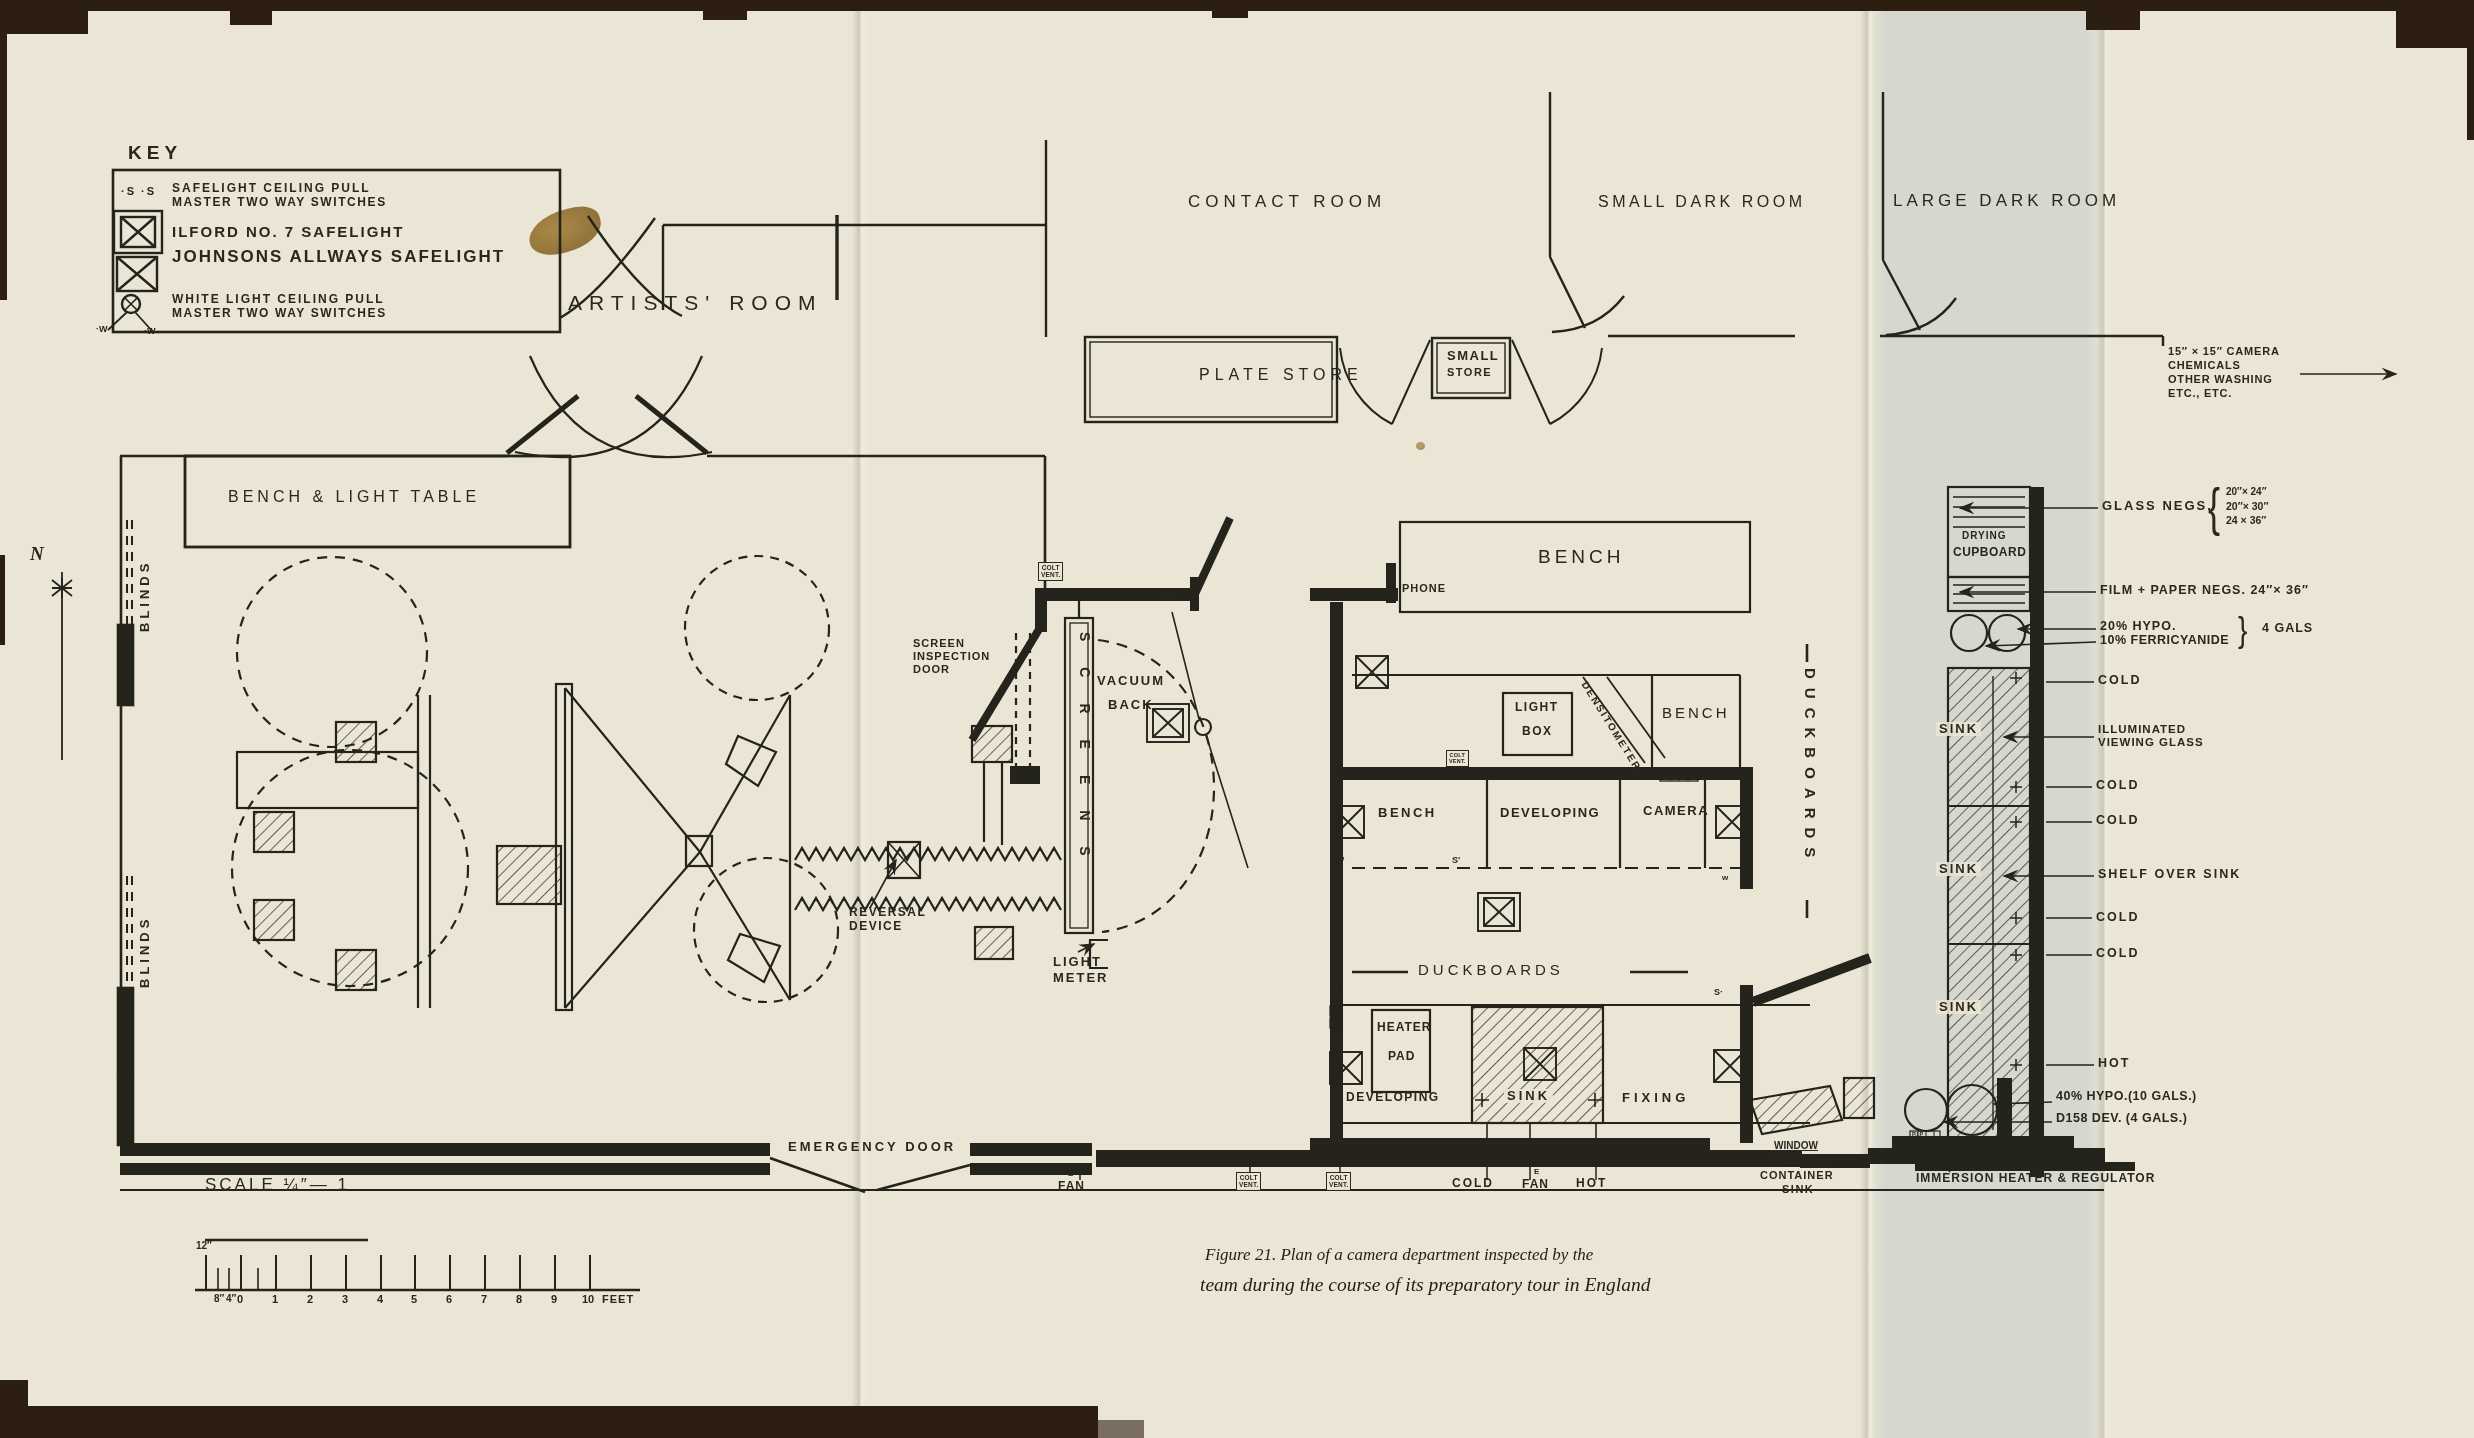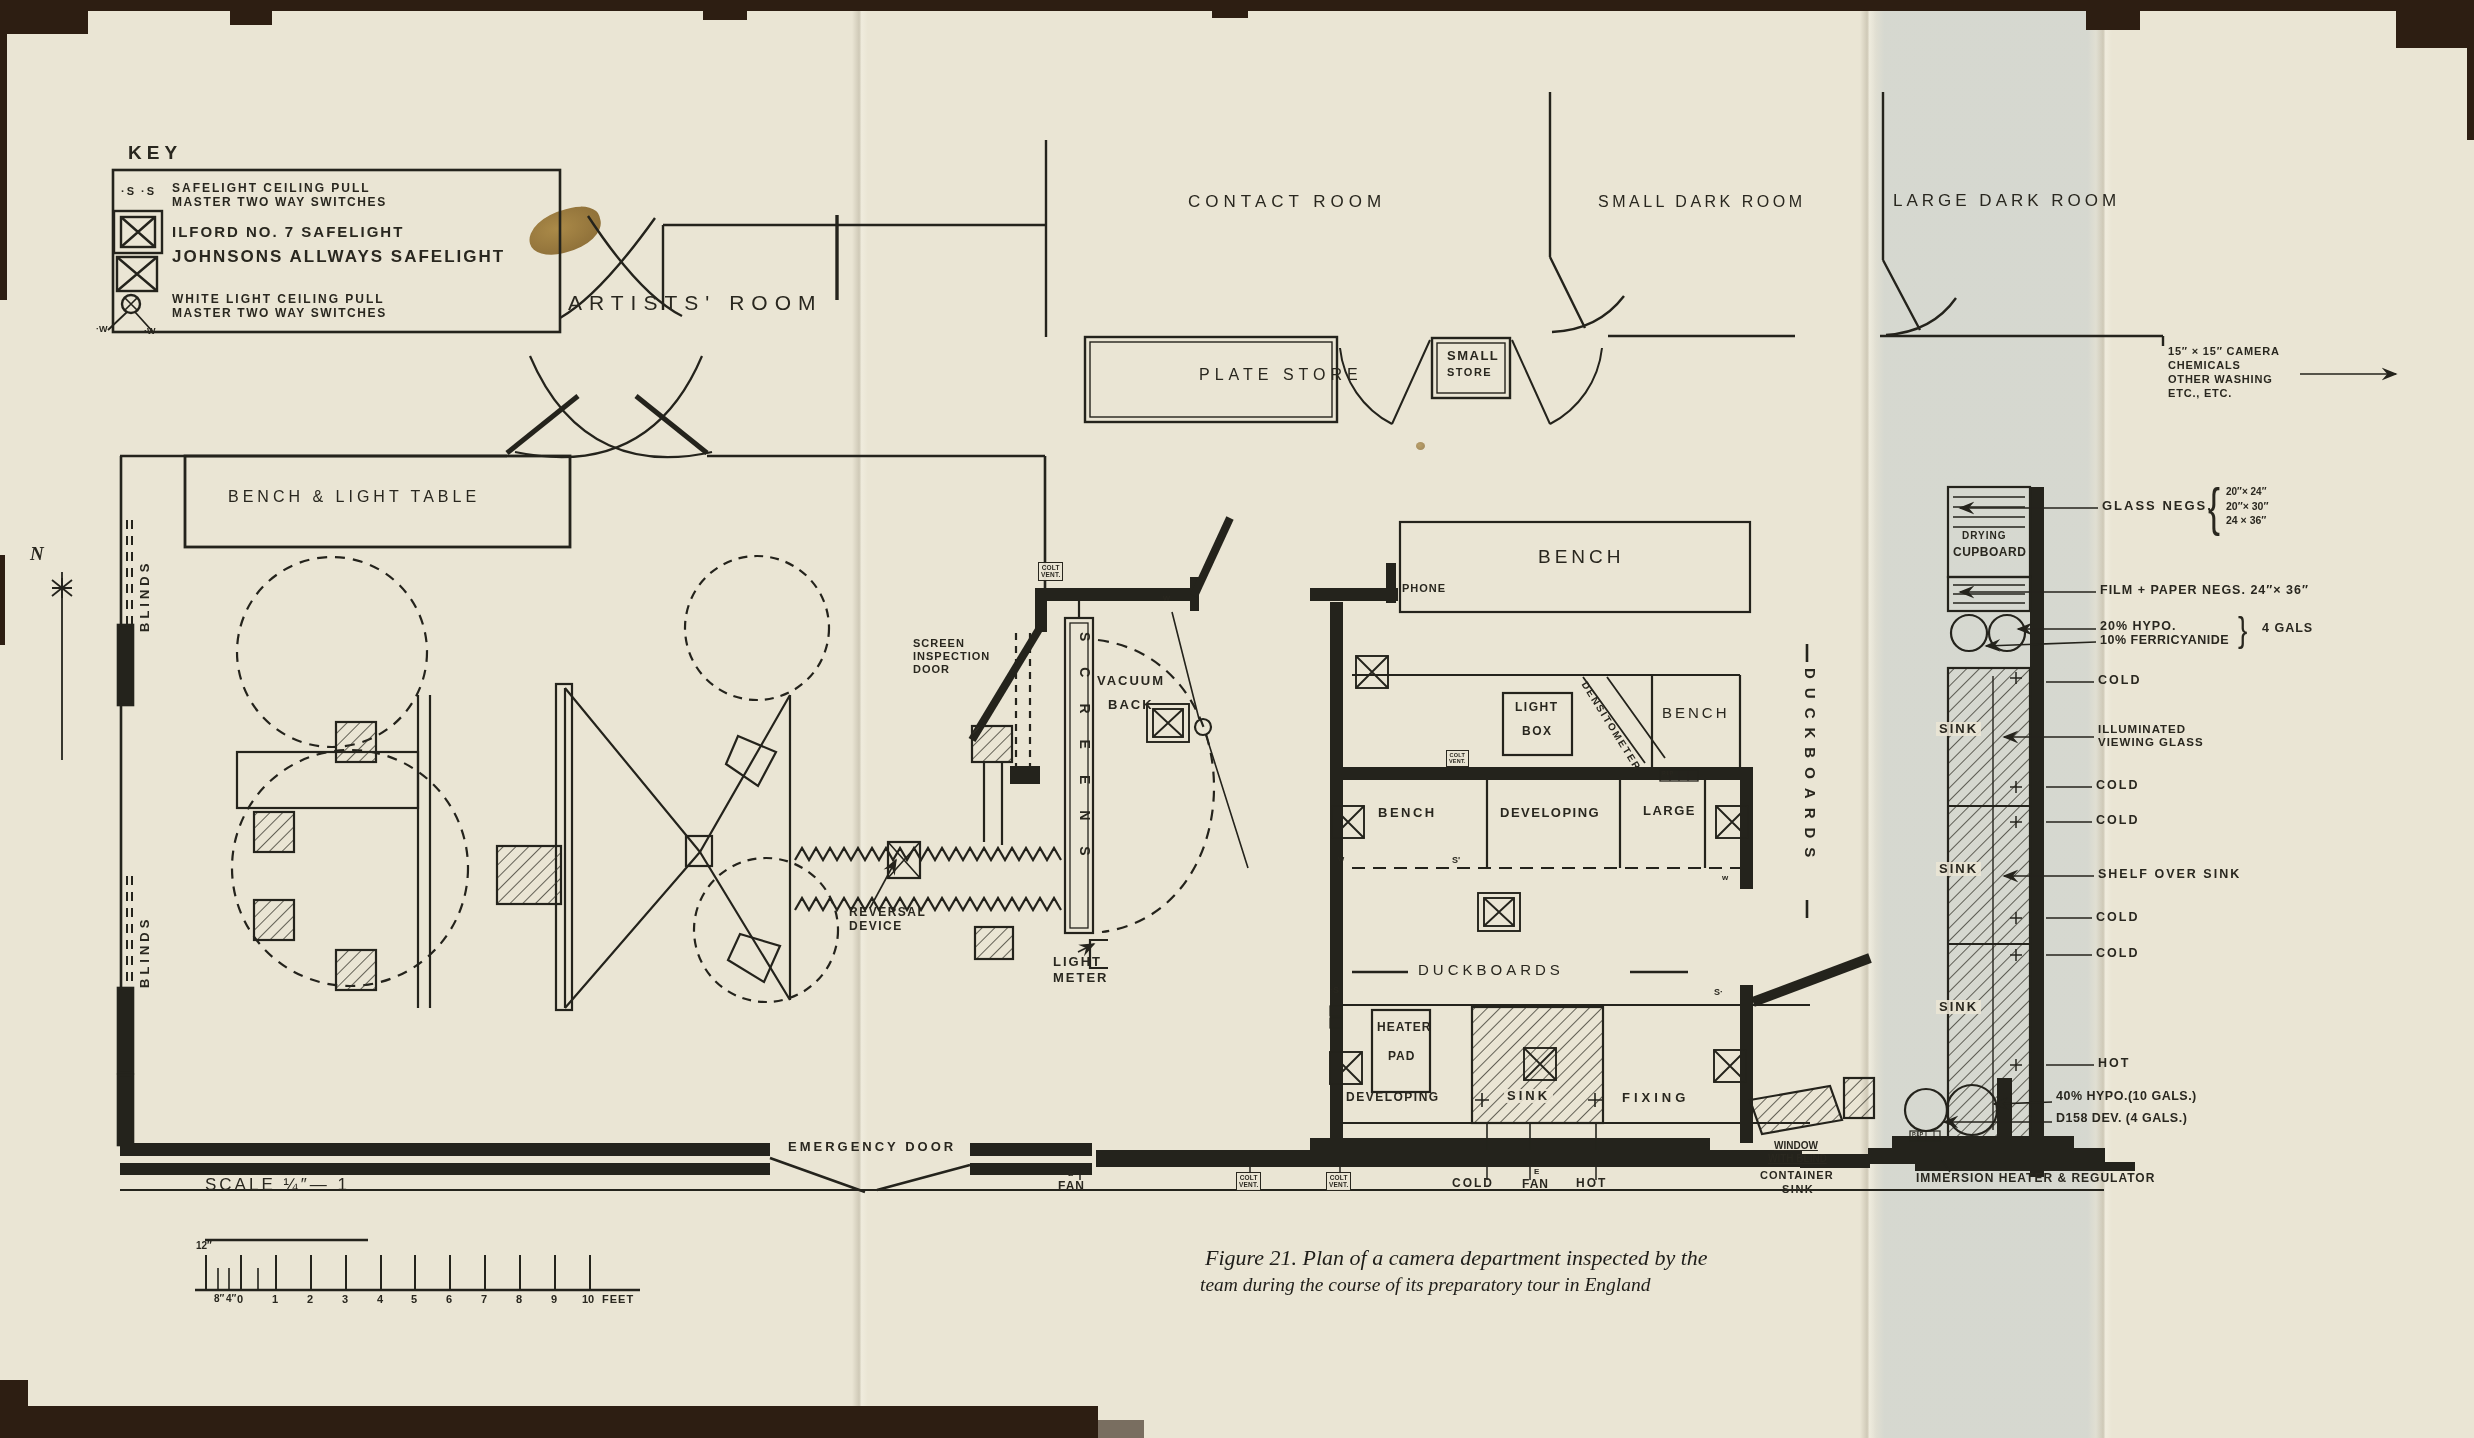--- a/index.html
+++ b/index.html
@@ -320,21 +320,21 @@
   <span class="lbl" style="left:1163px;top:594px;font-size:9px">w</span>
 
   <span class="lbl" style="left:1402px;top:583px;font-size:11px;letter-spacing:1px">PHONE</span>
   <span class="lbl" style="left:1538px;top:547px;font-size:19px;letter-spacing:4px;font-weight:500">BENCH</span>
   <span class="lbl" style="left:1515px;top:701px;font-size:12px;letter-spacing:1.5px">LIGHT</span>
   <span class="lbl" style="left:1522px;top:725px;font-size:12px;letter-spacing:1.5px">BOX</span>
   <span class="lbl" style="left:1588px;top:680px;font-size:10px;letter-spacing:2px;transform:rotate(58deg);transform-origin:0 0">DENSITOMETER</span>
   <span class="lbl" style="left:1662px;top:705px;font-size:15px;letter-spacing:3px;font-weight:500">BENCH</span>
   <span class="lbl" style="left:1378px;top:806px;font-size:13px;letter-spacing:2.5px">BENCH</span>
   <span class="lbl" style="left:1500px;top:806px;font-size:13px;letter-spacing:1.5px">DEVELOPING</span>
-  <span class="lbl" style="left:1643px;top:804px;font-size:13px;letter-spacing:1.5px">LARGE</span>
+  <span class="lbl" style="left:1643px;top:804px;font-size:13px;letter-spacing:1.5px">CAMERA</span>
   <span class="lbl vert" style="left:1796px;top:668px;width:22px;height:232px;font-size:15px;letter-spacing:9px">DUCKBOARDS</span>
   <span class="lbl" style="left:1418px;top:962px;font-size:15px;letter-spacing:4px;font-weight:500">DUCKBOARDS</span>
   <span class="lbl" style="left:1330px;top:986px;font-size:9px">·S</span>
   <span class="lbl" style="left:1714px;top:988px;font-size:9px">S·</span>
   <span class="lbl" style="left:1452px;top:856px;font-size:9px">S'</span>
   <span class="lbl" style="left:1338px;top:855px;font-size:8px">w</span>
   <span class="lbl" style="left:1722px;top:874px;font-size:8px">w</span>
   <span class="lbl" style="left:1377px;top:1021px;font-size:12px;letter-spacing:1px">HEATER</span>
   <span class="lbl" style="left:1388px;top:1050px;font-size:12px;letter-spacing:1px">PAD</span>
   <span class="lbl" style="left:1346px;top:1091px;font-size:12px;letter-spacing:1.5px">DEVELOPING</span>
@@ -410,16 +410,16 @@
   <span class="lbl" style="left:342px;top:1294px;font-size:11px">3</span>
   <span class="lbl" style="left:377px;top:1294px;font-size:11px">4</span>
   <span class="lbl" style="left:411px;top:1294px;font-size:11px">5</span>
   <span class="lbl" style="left:446px;top:1294px;font-size:11px">6</span>
   <span class="lbl" style="left:481px;top:1294px;font-size:11px">7</span>
   <span class="lbl" style="left:516px;top:1294px;font-size:11px">8</span>
   <span class="lbl" style="left:551px;top:1294px;font-size:11px">9</span>
   <span class="lbl" style="left:582px;top:1294px;font-size:11px">10</span>
   <span class="lbl" style="left:602px;top:1294px;font-size:11px;letter-spacing:1px">FEET</span>
 
-  <span class="lbl ser" style="left:1205px;top:1246px;font-size:22px;font-weight:500">Figure 21.  Plan of a camera department inspected by the</span>
+  <span class="lbl ser" style="left:1205px;top:1246px;font-size:17px;font-weight:500">Figure 21.  Plan of a camera department inspected by the</span>
   <span class="lbl ser" style="left:1200px;top:1274px;font-size:19.5px;font-weight:500">team during the course of its preparatory tour in England</span>
 
 </div>
 
 </body></html>

